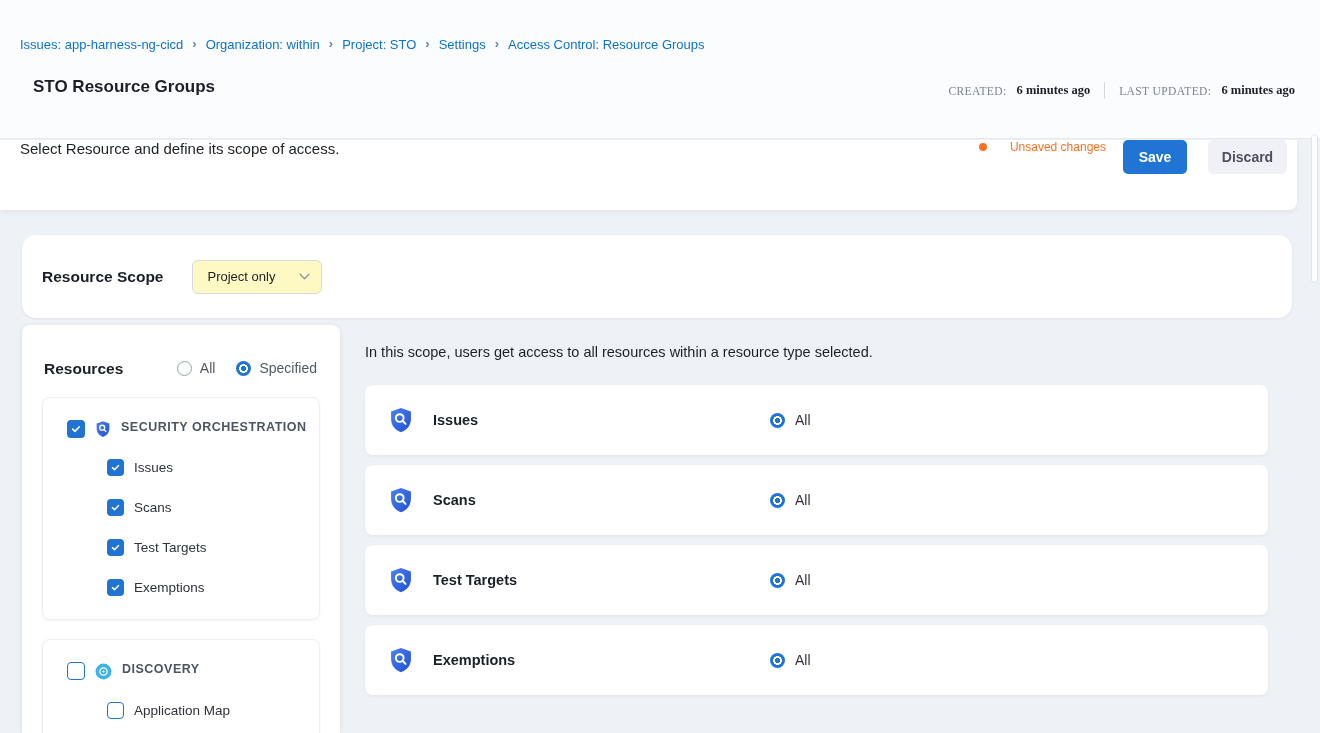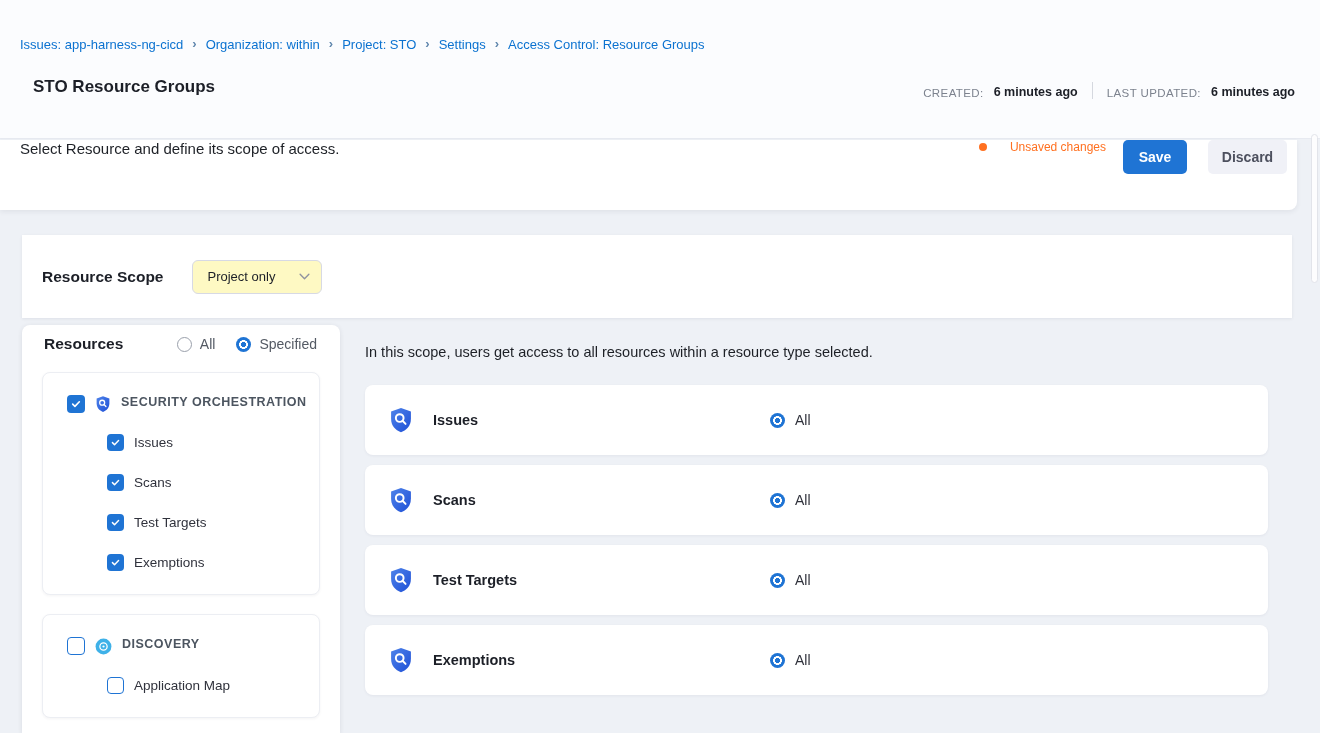--- a/index.html
+++ b/index.html
@@ -6,51 +6,51 @@
   html,body { width:1320px; height:733px; overflow:hidden; }
   body { font-family:"Liberation Sans", sans-serif; background:#eef1f6; }
   .screen { position:relative; width:1320px; height:733px; background:#eef1f6; overflow:hidden; }
 
   
   .header { position:absolute; top:0; left:0; right:0; height:139px; background:#fbfcfe; border-bottom:1px solid #e7eaf1; }
   .breadcrumb { position:absolute; top:37px; left:20px; display:flex; align-items:center; gap:9px; font-size:13px; }
   .breadcrumb .crumb { color:#0b72d0; cursor:pointer; text-decoration:none; }
   .crumb-sep { color:#5f86ad; font-size:13px; font-weight:700; transform:translateY(-1px); }
   .page-title { position:absolute; top:77px; left:33px; font-size:17px; font-weight:700; color:#1c1f27; }
-  .meta { position:absolute; top:82px; right:25px; display:flex; align-items:flex-end; gap:10px; }
+  .meta { position:absolute; top:82px; right:25px; display:flex; align-items:center; gap:10px;font-family:Liberation Serif, serif; }
   .meta-label { color:#7c828e; font-size:11.5px; letter-spacing:.4px; }
   .meta-value { color:#1c1f27; font-size:12.5px; font-weight:700; }
   .meta-divider { width:1px; height:17px; background:#d5d8df; margin:0 4px; }
 
   
   .toolbar { position:absolute; top:140px; left:0; width:1297px; height:70px; background:#ffffff;
              border-radius:0 0 8px 0; box-shadow:0 2px 5px rgba(40,41,61,.07);
              display:flex; align-items:flex-start; padding:0 10px 0 20px; }
   .toolbar-text { font-size:15px; color:#1d2026; }
   .toolbar-spacer { flex:1; }
   .unsaved { display:flex; align-items:center; gap:23px; color:#ff7020; font-size:12px; margin-right:17px; }
   .unsaved-dot { width:8px; height:8px; border-radius:50%; background:#ff7020; }
   .btn { border:none; border-radius:5px; font-family:"Liberation Sans",sans-serif; font-size:14px; font-weight:700; cursor:pointer; height:34px; }
   .btn-save { background:#1f74d4; color:#fff; width:64px; margin-right:21px; }
   .btn-discard { background:#f0f1f7; color:#4d505e; width:79px; }
 
   
   .scope-card { position:absolute; left:22px; top:235px; width:1270px; height:83px; background:#fff;
-                border-radius:0; box-shadow:0 1px 3px rgba(40,41,61,.08);
+                border-radius:14px; box-shadow:0 1px 3px rgba(40,41,61,.08);
                 display:flex; align-items:center; padding-left:20px; }
   .scope-label { font-size:15.5px; font-weight:700; color:#1c1f27; margin-right:29px; }
   .scope-select { width:130px; height:34px; border:1px solid #d7d9e4; border-radius:6px; background:#fef9c3;
                   display:flex; align-items:center; justify-content:space-between; padding:0 11px 0 14px; cursor:pointer; }
   .scope-select-value { font-size:13px; color:#1c1f27; }
   .chevron-down { width:11px; height:7px; }
 
   
   .left-panel { position:absolute; left:22px; top:325px; width:318px; height:408px; background:#fff;
                 border-radius:8px 8px 0 0; box-shadow:0 1px 5px rgba(40,41,61,.10); }
-  .panel-head { display:flex; align-items:center; padding:10px 23px 0 22px; }
+  .panel-head { display:flex; align-items:flex-start; padding:35px 23px 0 22px; }
   .panel-title { font-size:15.5px; font-weight:700; color:#1c1f27; }
   .mode-group { margin-left:auto; display:flex; align-items:center; gap:21px; }
   .mode-option { display:flex; align-items:center; gap:8px; cursor:pointer; }
   .mode-label { font-size:14px; color:#545a64; }
 
   .radio { width:15px; height:15px; border-radius:50%; flex:none; }
   .radio[data-checked="false"] { border:1.5px solid #9aa0ab; background:#fff; }
   .radio[data-checked="true"]  { background:radial-gradient(circle at 50% 50%, #1f74d4 0 2.6px, #ffffff 2.7px 4.4px, #1f74d4 4.5px 7.5px); }
 
   .group-box { margin:19px 20px 0 20px; border:1px solid #eceef3; border-radius:8px;

